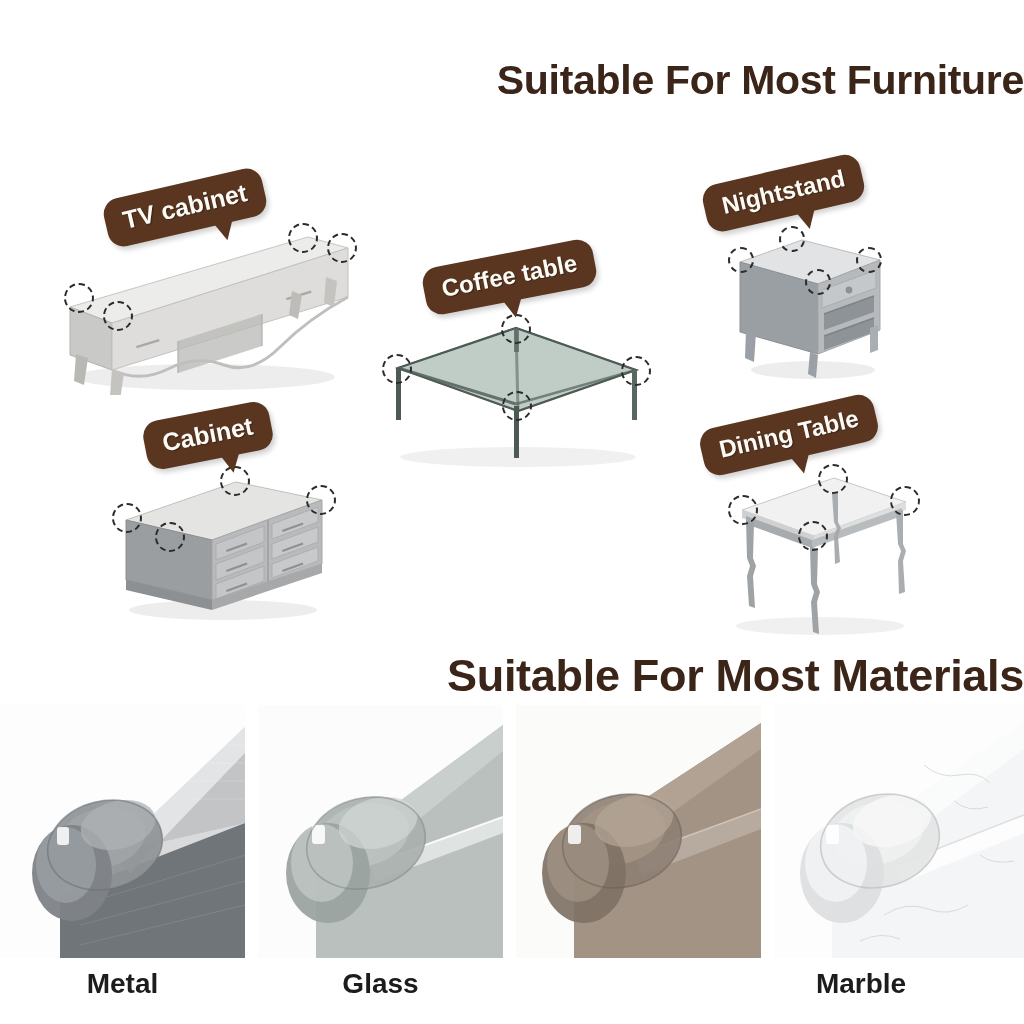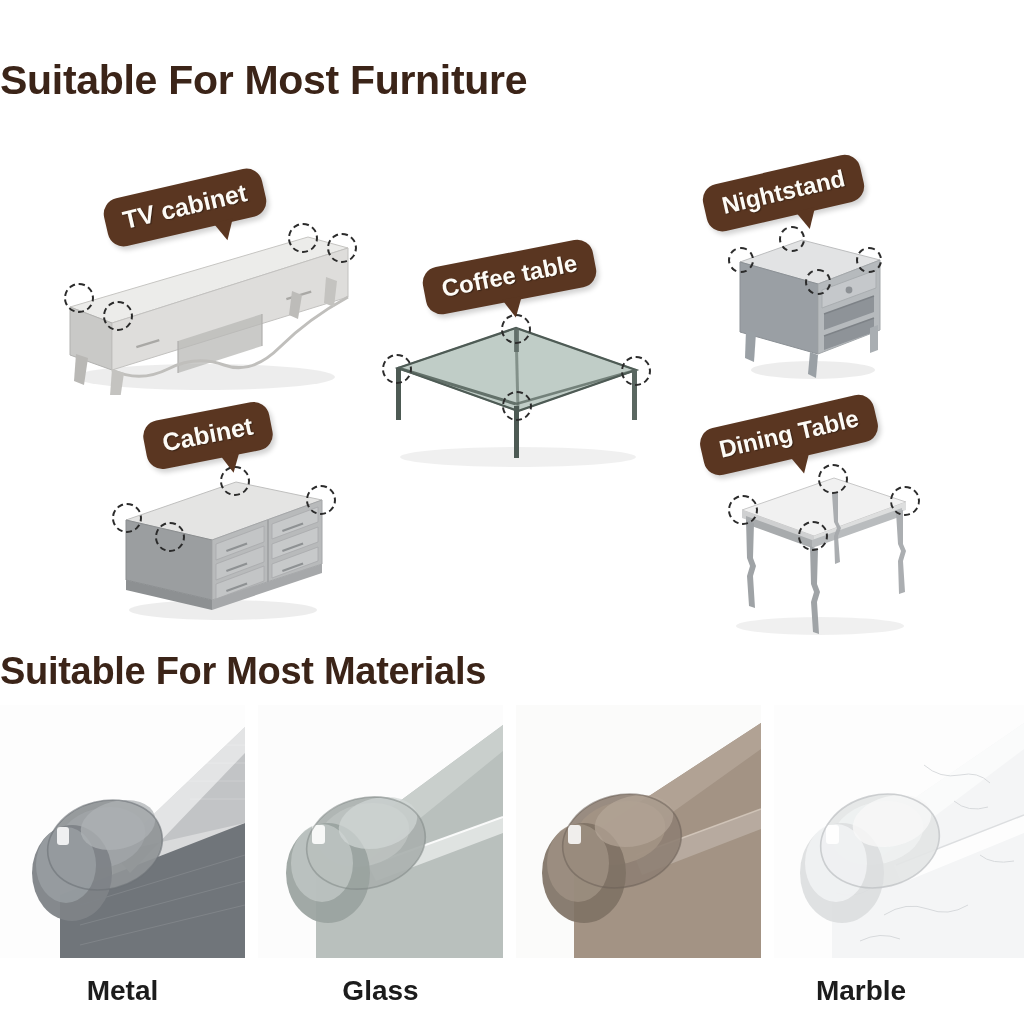--- a/index.html
+++ b/index.html
@@ -7,26 +7,27 @@
     width:1024px;height:1024px;
     background:#ffffff;
     font-family:"Liberation Sans", sans-serif;
     position:relative;
     overflow:hidden;
   }
   .page{position:relative;width:1024px;height:1024px;background:#fff;}
 
   
   .h1{
-    position:absolute;left:0;right:0;text-align:left;
+    position:absolute;left:0;right:0;text-align:right;
     font-size:41px;font-weight:bold;color:#3b2418;
     letter-spacing:-0.3px;
+    padding-left:36px;
   }
   .h1.furniture{top:57px;}
-  .h1.materials{top:650px;font-size:38px;}
+  .h1.materials{top:650px;font-size:45px;}
   .sub{
     position:absolute;left:0;right:0;text-align:center;top:118px;
     font-size:21px;color:#2f2f2f;font-weight:400;
   }
 
   
   .bubble{
     position:absolute;
     background:#5a3621;
     color:#fdfbf6;
@@ -72,21 +73,21 @@
 
   
   .mat-strip{
     position:absolute;left:0;top:705px;width:1024px;height:253px;
   }
   .mat-panel{
     position:absolute;top:0;height:253px;overflow:hidden;background:#fff;
   }
   .mat-label{
     position:absolute;top:968px;text-align:center;
-    font-size:28px;font-weight:bold;color:#1c1c1c;margin-top:7px;
+    font-size:28px;font-weight:bold;color:#1c1c1c;
   }
 </style>
 </head>
 <body>
 
 <div class="page">
 
   <div class="h1 furniture">Suitable For Most Furniture</div>
 
   <div class="furn" style="left:40px;top:215px;width:330px;height:180px;">

